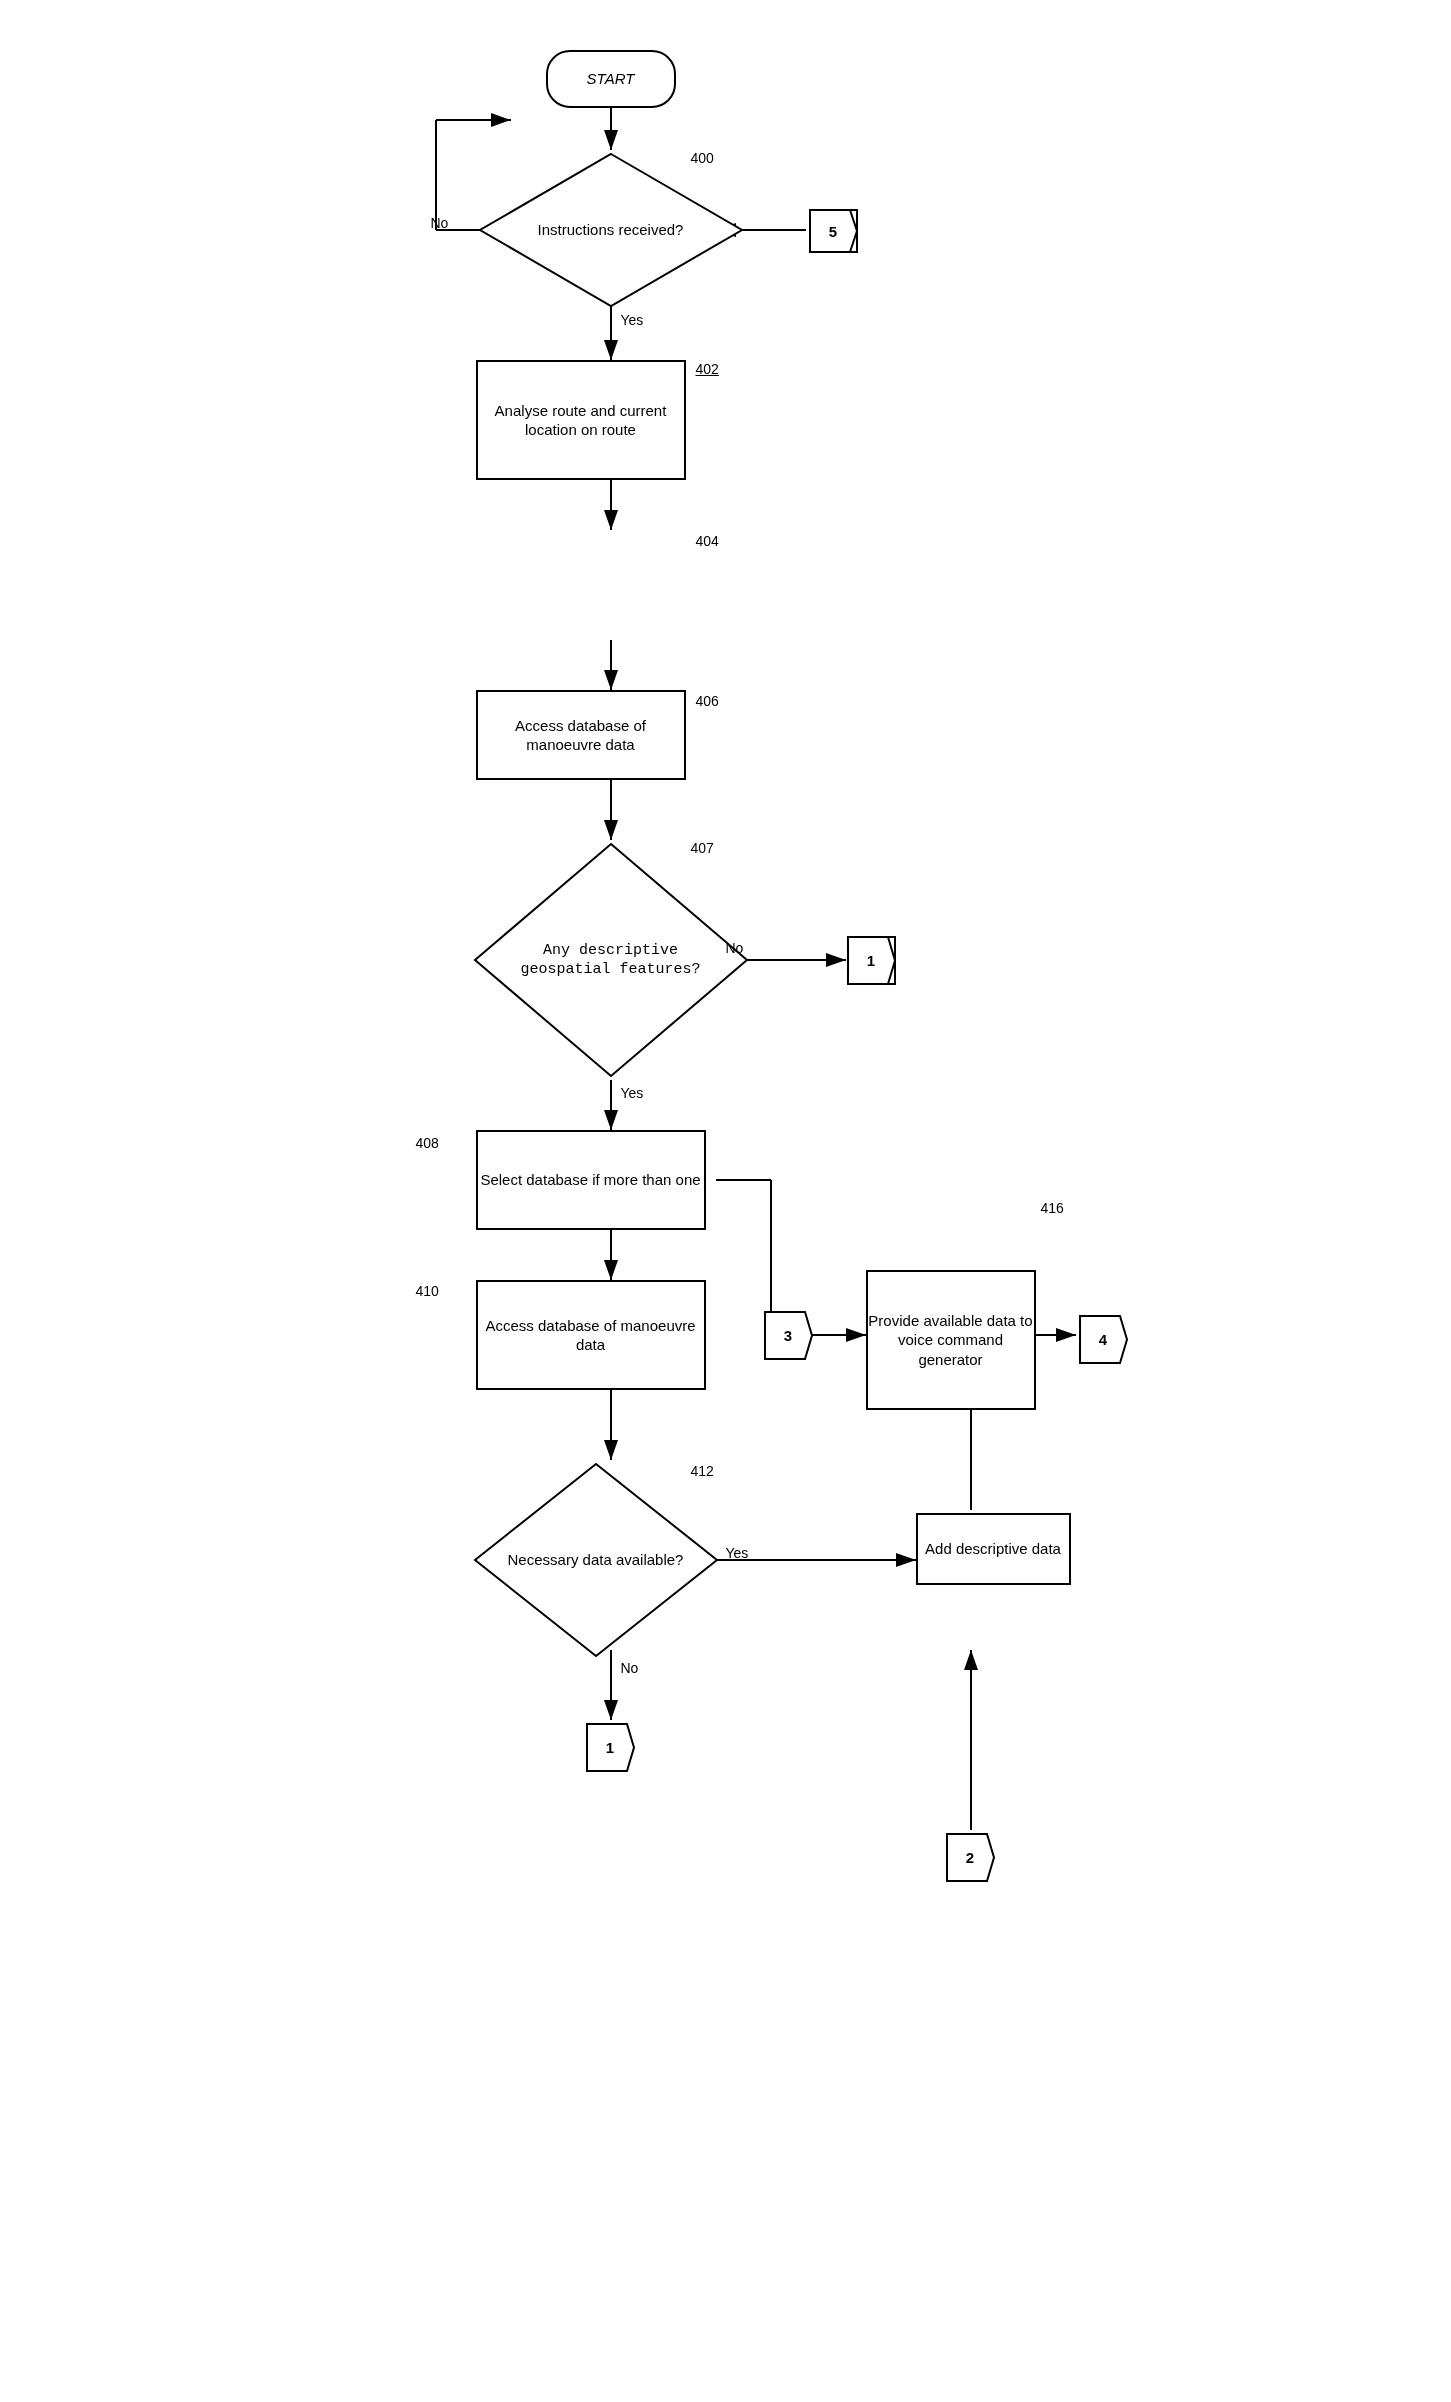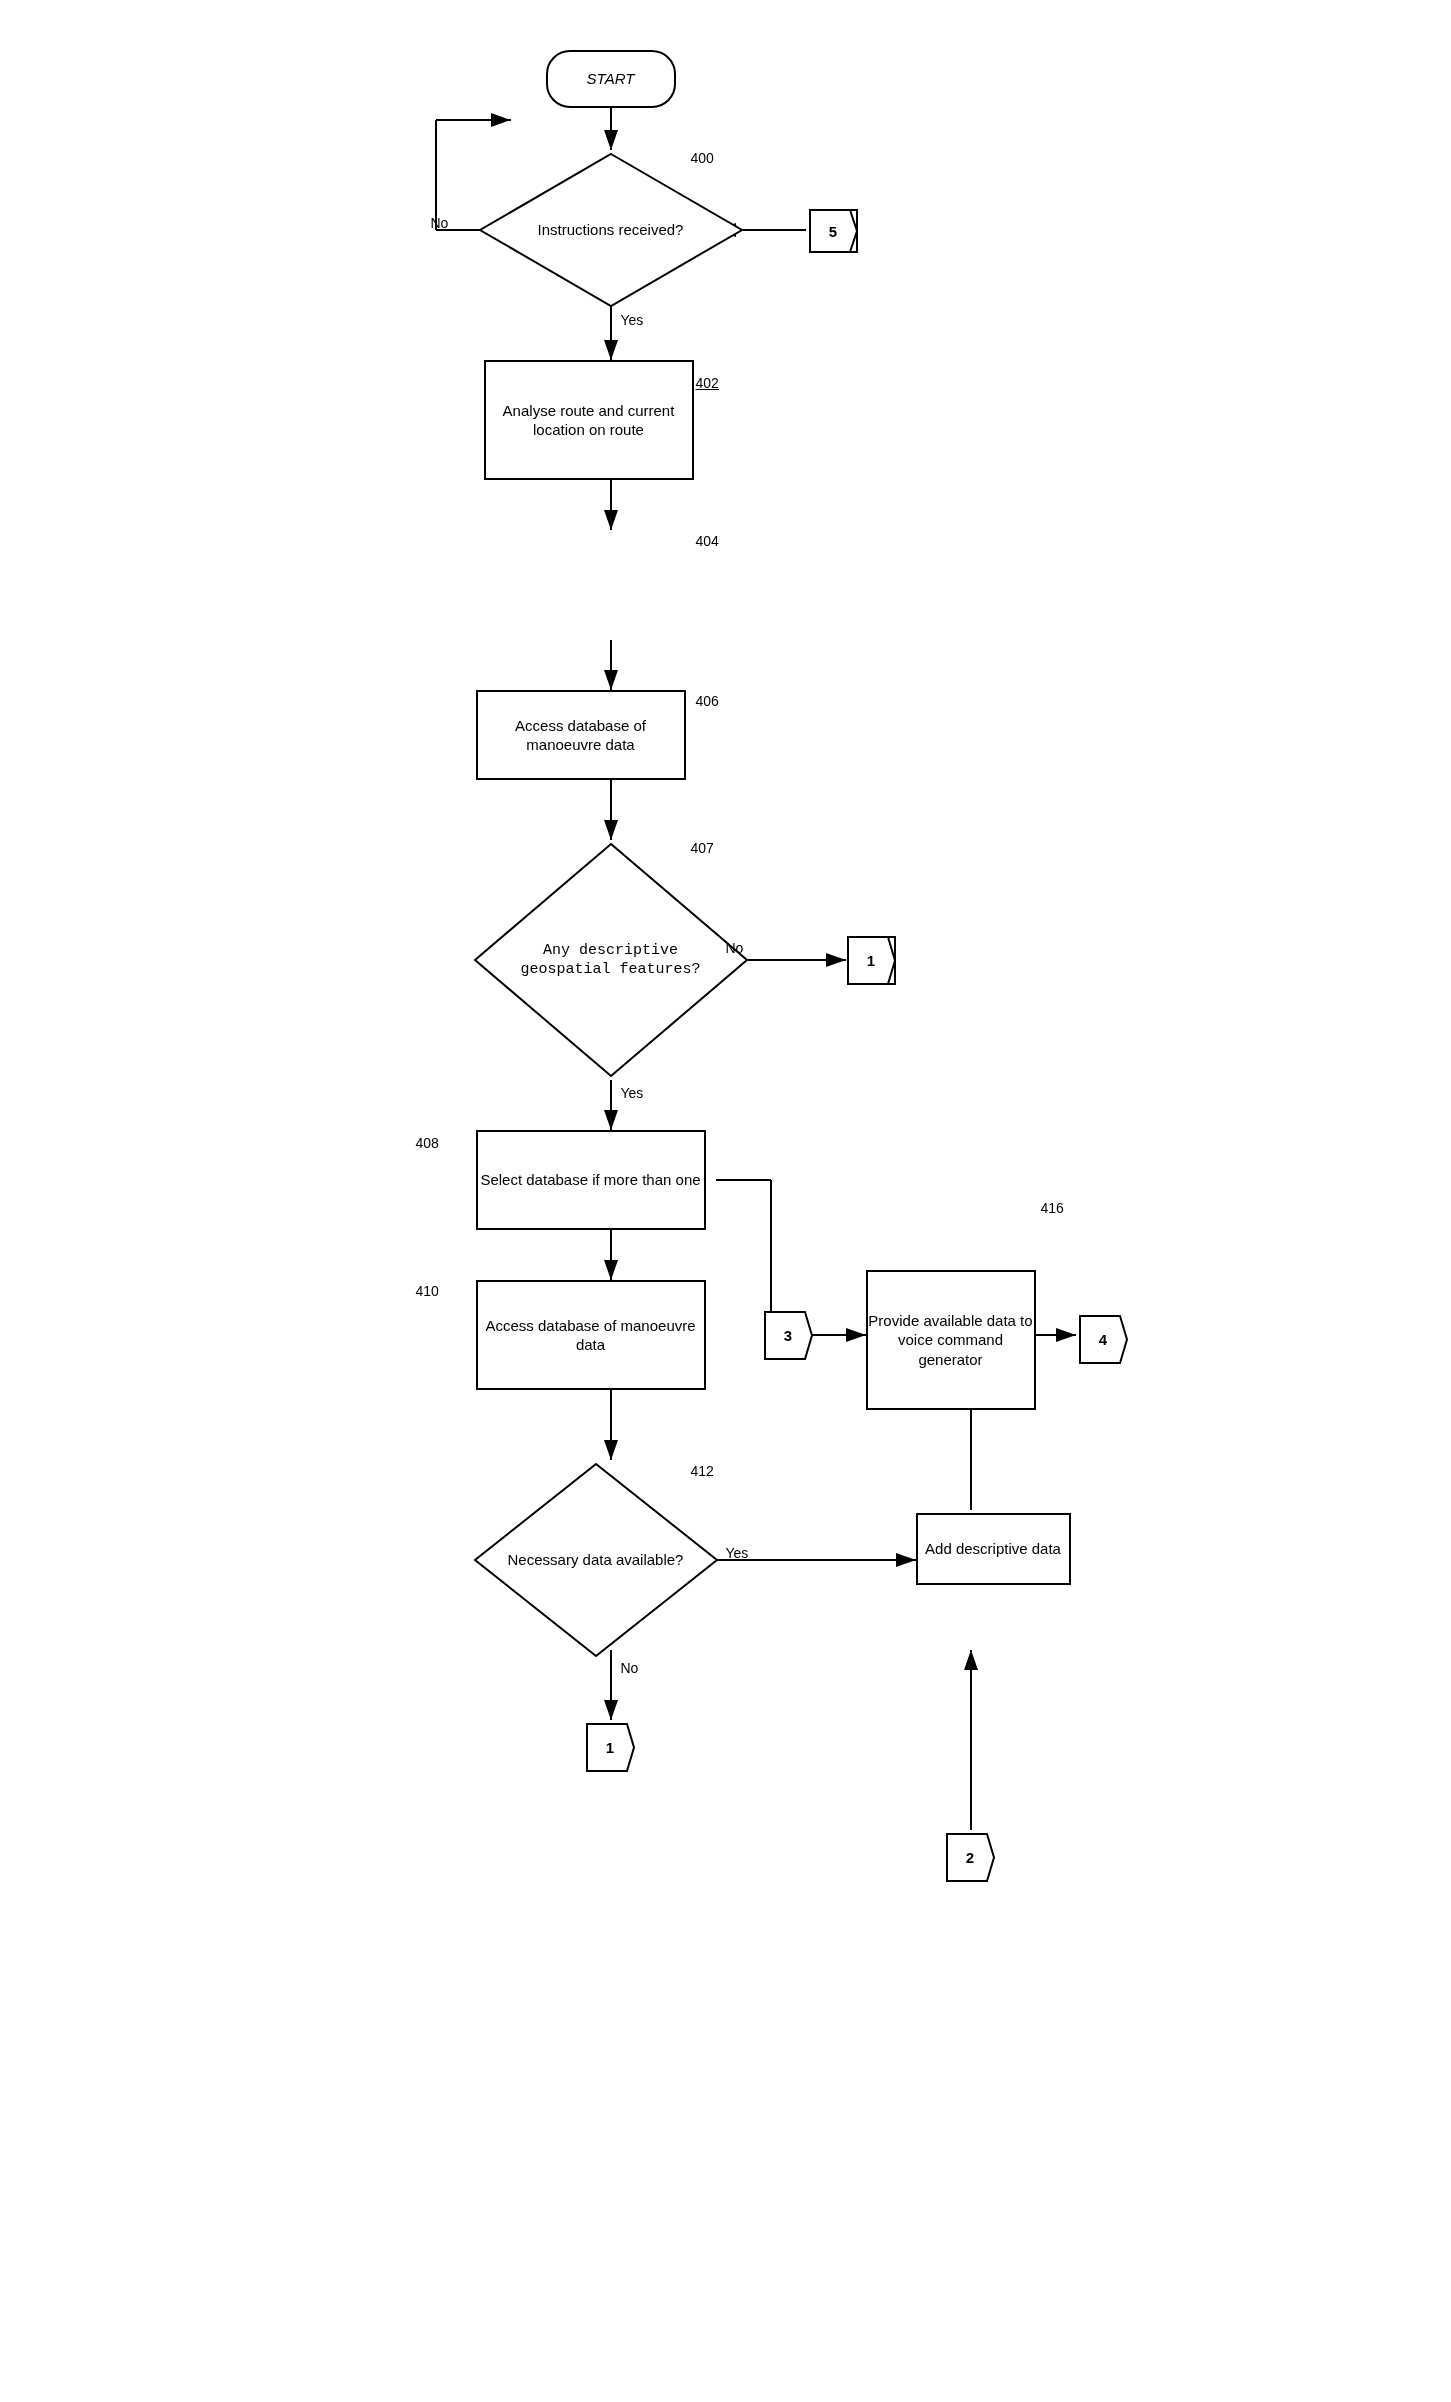--- a/index.html
+++ b/index.html
@@ -179,25 +179,25 @@
   </div>
 
   <div class="label" style="left:55px; top:195px;">
     <span>No</span>
   </div>
 
   <div class="label" style="left:245px; top:292px;">
     <span>Yes</span>
   </div>
 
-  <div class="label" style="left:320px; top:355px;text-decoration:underline;">
+  <div class="label" style="left:320px; top:341px;text-decoration:underline;">
     <span>402</span>
   </div>
 
-  <div class="node rect" style="left:100px; top:340px; width:210px; height:120px;margin-left:8px;">
+  <div class="node rect" style="left:100px; top:340px; width:210px; height:120px;">
     <span>Analyse route and current location on route</span>
   </div>
 
   <div class="label" style="left:320px; top:513px;">
     <span>404</span>
   </div>
 
   <div class="label" style="left:320px; top:673px;">
     <span>406</span>
   </div>

